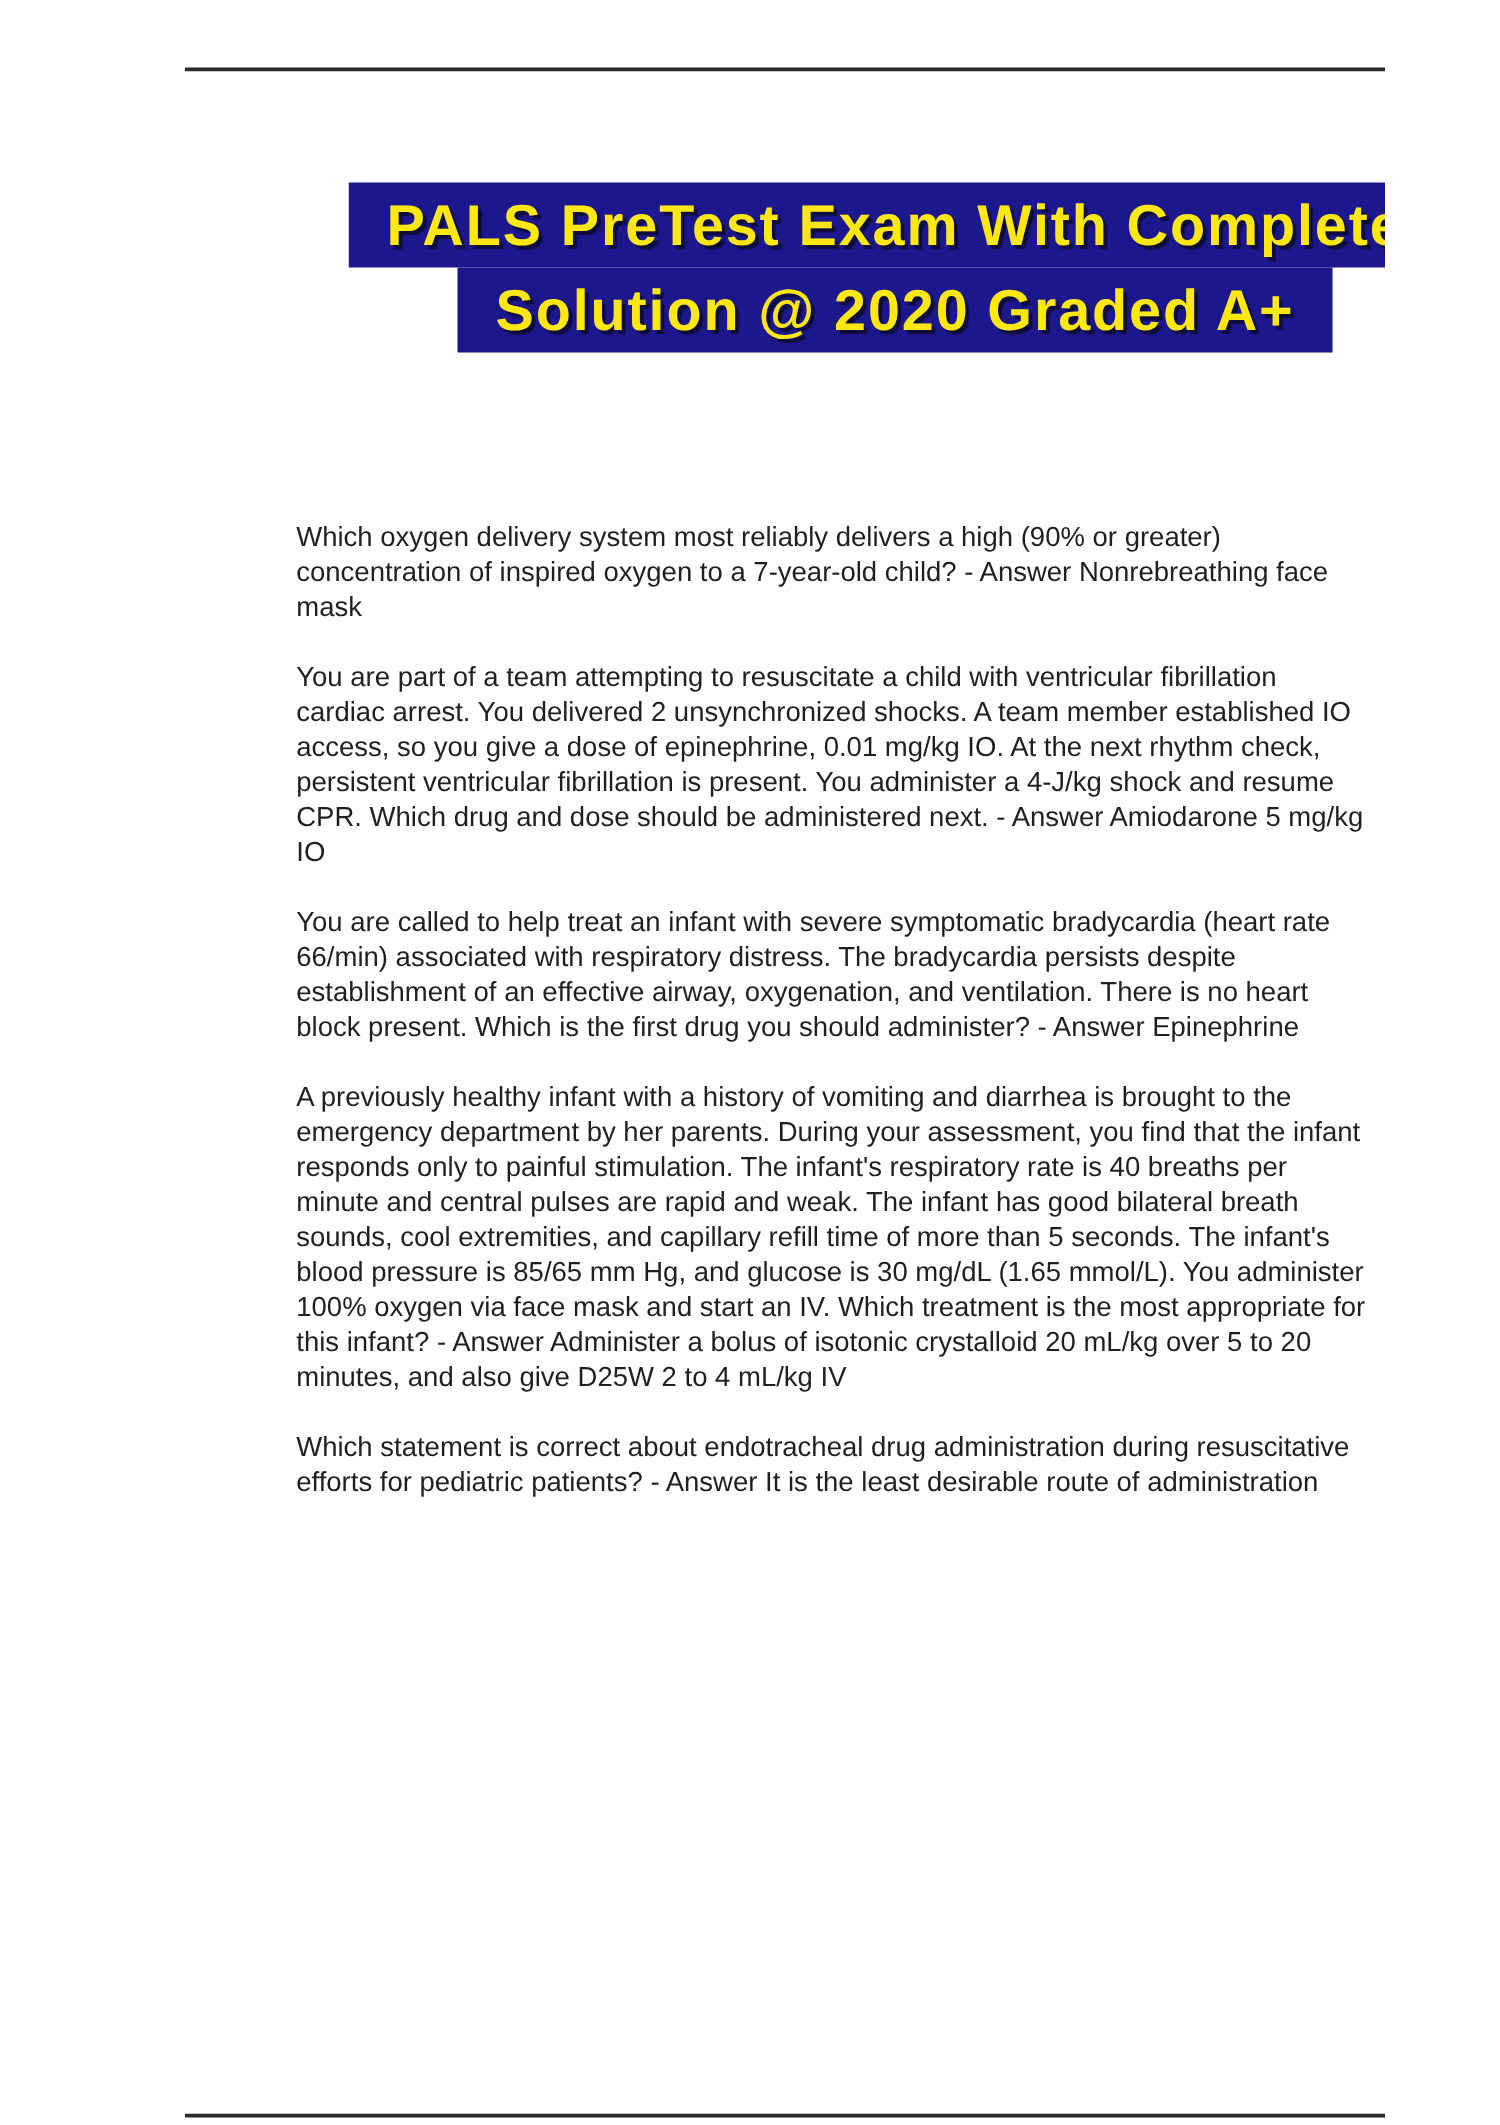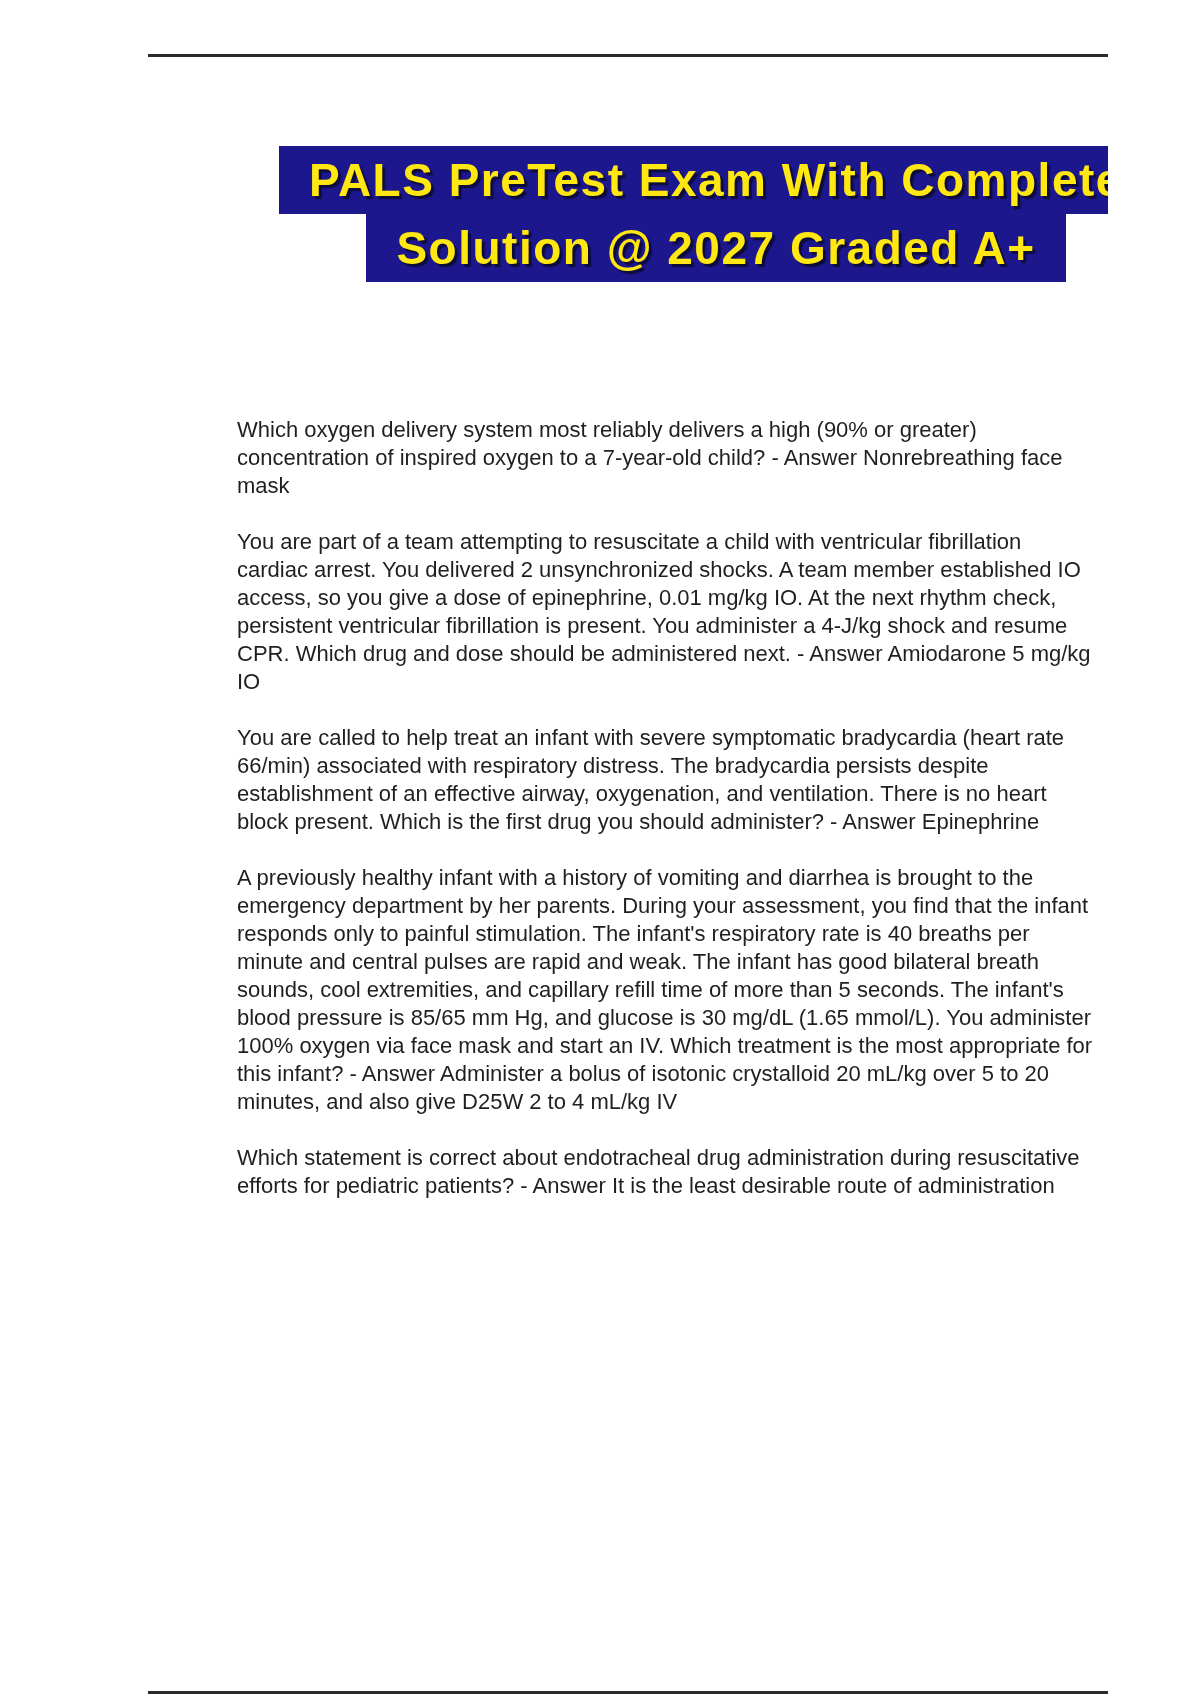--- a/index.html
+++ b/index.html
@@ -64,21 +64,21 @@
 </style>
 </head>
 <body>
 
 <div class="page">
 
   <div class="rule top"></div>
 
   <div class="title-banner">
     <span class="title-line">PALS PreTest Exam With Complete</span>
-    <span class="title-line">Solution @ 2027 Graded A+</span>
+    <span class="title-line">Solution @ 2020 Graded A+</span>
   </div>
 
   <div class="qa-body">
     <p class="qa-para">Which oxygen delivery system most reliably delivers a high (90% or greater)
 concentration of inspired oxygen to a 7-year-old child? - Answer Nonrebreathing face
 mask</p>
     <p class="qa-para">You are part of a team attempting to resuscitate a child with ventricular fibrillation
 cardiac arrest. You delivered 2 unsynchronized shocks. A team member established IO
 access, so you give a dose of epinephrine, 0.01 mg/kg IO. At the next rhythm check,
 persistent ventricular fibrillation is present. You administer a 4-J/kg shock and resume

